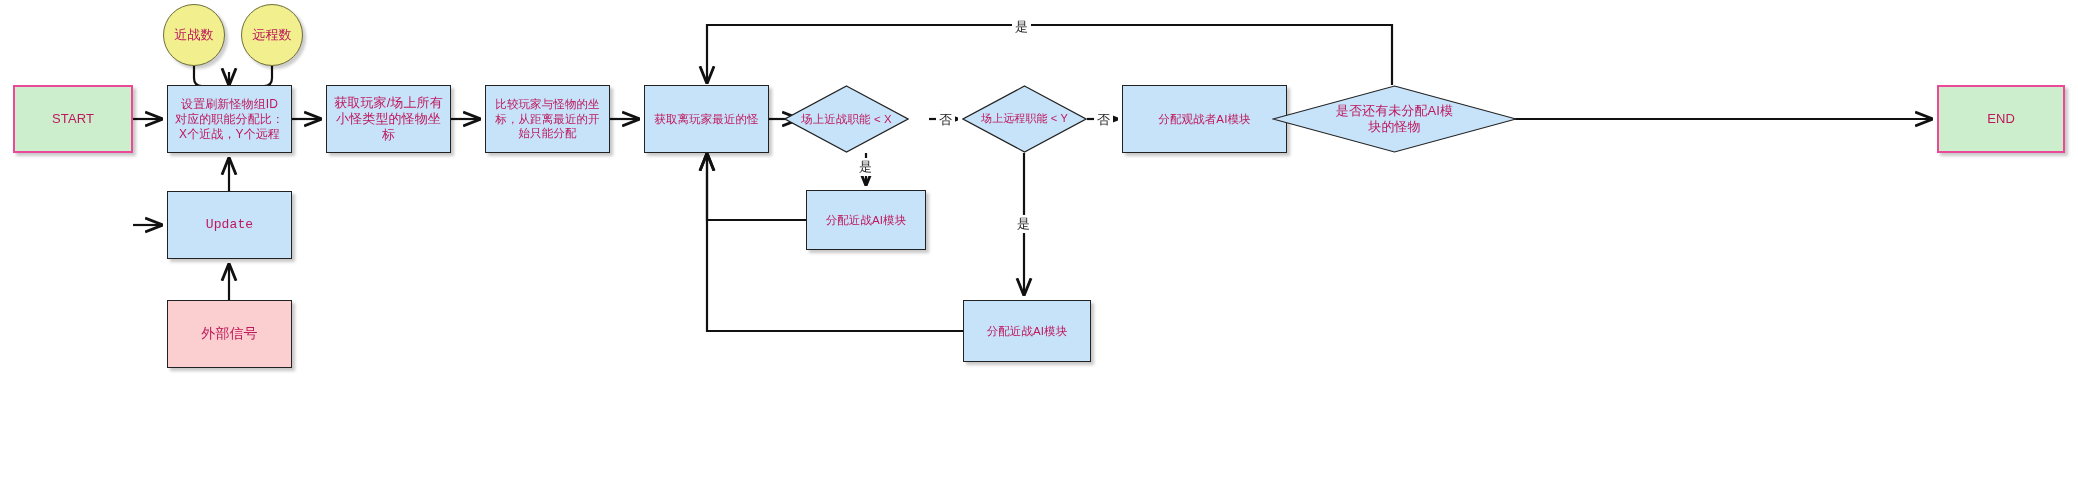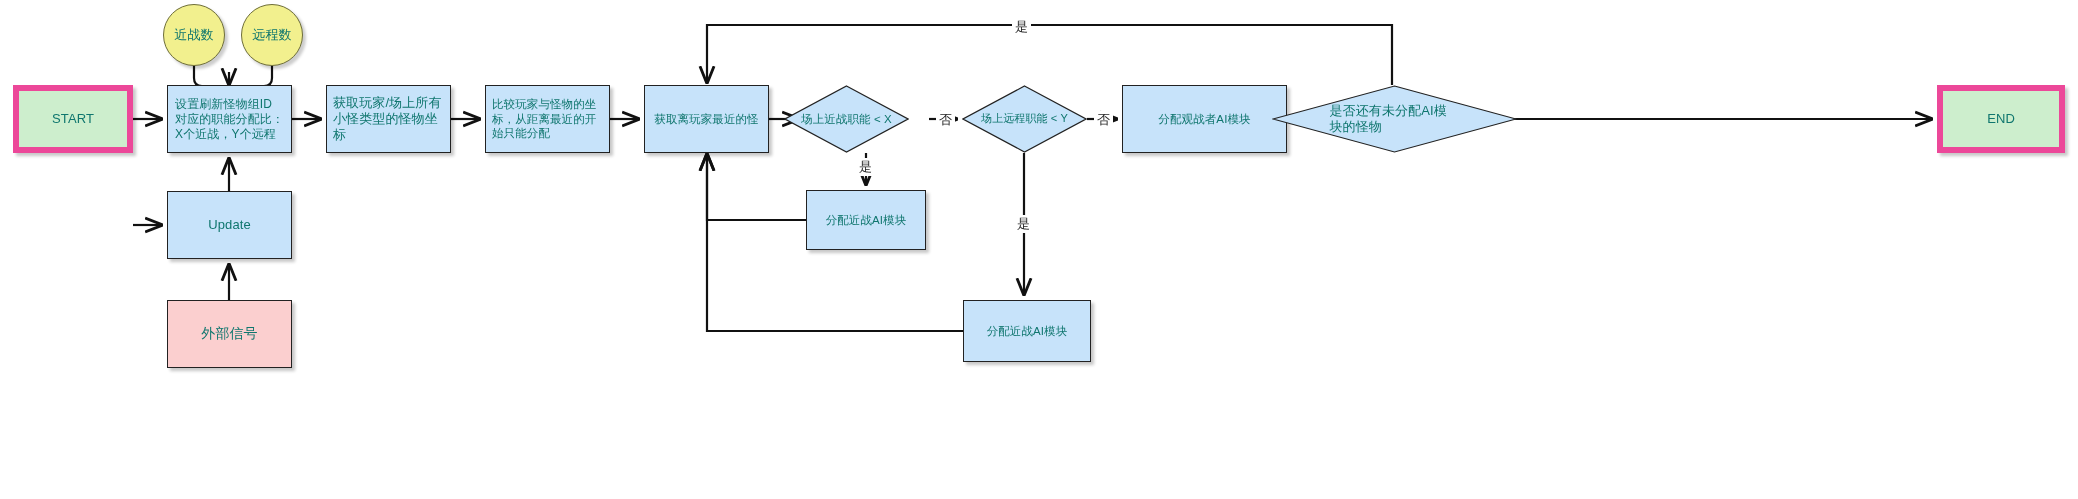--- a/index.html
+++ b/index.html
@@ -22,38 +22,39 @@
     width: 2078px;
     height: 499px;
     pointer-events: none;
   }
   .node {
     position: absolute;
     box-sizing: border-box;
     display: flex;
     align-items: center;
     justify-content: center;
-    color: #0f766e;
+    text-align: center;
+    color: #be185d;
     font-size: 13px;
     line-height: 1.25;
     letter-spacing: 0.1px;
   }
   .node .lbl {
     position: relative;
     z-index: 2;
     padding: 0 6px;
     white-space: pre-line;
   }
   .rect {
     border: 1px solid #222222;
     box-shadow: 3px 3px 3px rgba(0,0,0,0.22);
   }
   .start-end {
     background: #cdeecd;
-    border: 6px solid #ec4899;
+    border: 2px solid #ec4899;
   }
   .process {
     background: #c7e3fa;
     border: 1px solid #222222;
   }
   .signal {
     background: #fbcfcf;
     border: 1px solid #222222;
   }
   .circle {
@@ -195,21 +196,21 @@
       <polygon points="122.5,1 244,34 122.5,67 1,34" fill="#c7e3fa" stroke="#222222" stroke-width="1.2"></polygon>
     </svg>
     <span class="lbl" style="font-size:13px; max-width:130px;">是否还有未分配AI模块的怪物</span>
   </div>
 
   <div class="node rect start-end" style="left:1937px; top:85px; width:128px; height:68px;">
     <span class="lbl">END</span>
   </div>
 
 
-  <div class="node rect process" style="left:167px; top:191px; width:125px; height:68px;">
+  <div class="node rect process" style="left:167px; top:191px; width:125px; height:68px;font-family:Liberation Mono, monospace;">
     <span class="lbl">Update</span>
   </div>
 
   <div class="node rect signal" style="left:167px; top:300px; width:125px; height:68px;">
     <span class="lbl" style="font-size:14px;">外部信号</span>
   </div>
 
   <div class="node rect process" style="left:806px; top:190px; width:120px; height:60px;">
     <span class="lbl" style="font-size:11.5px;">分配近战AI模块</span>
   </div>

